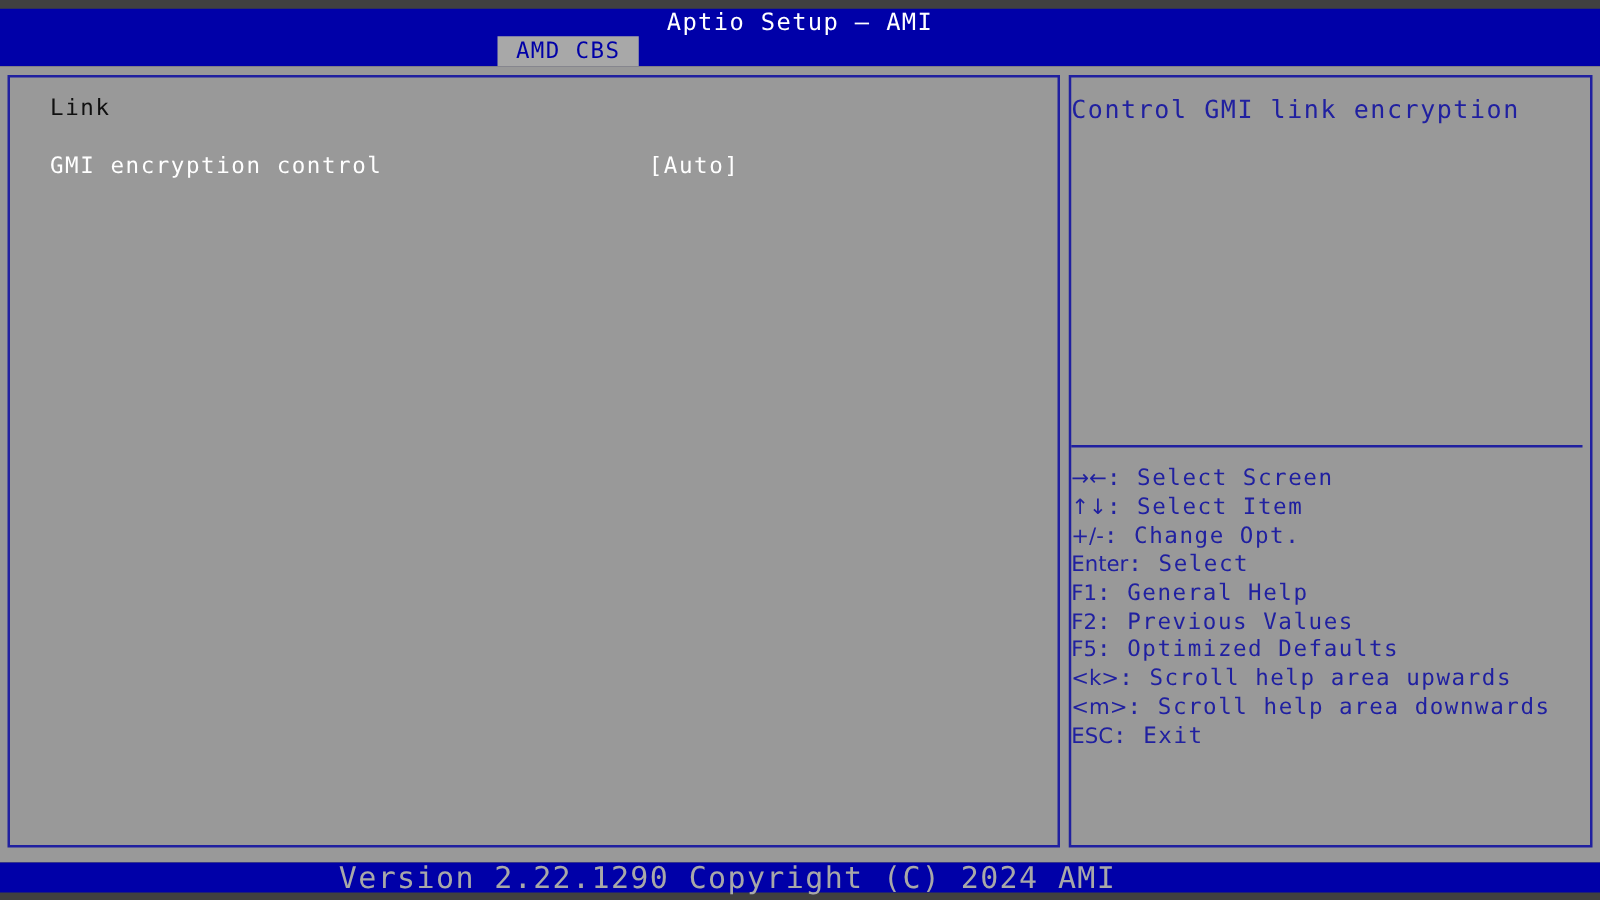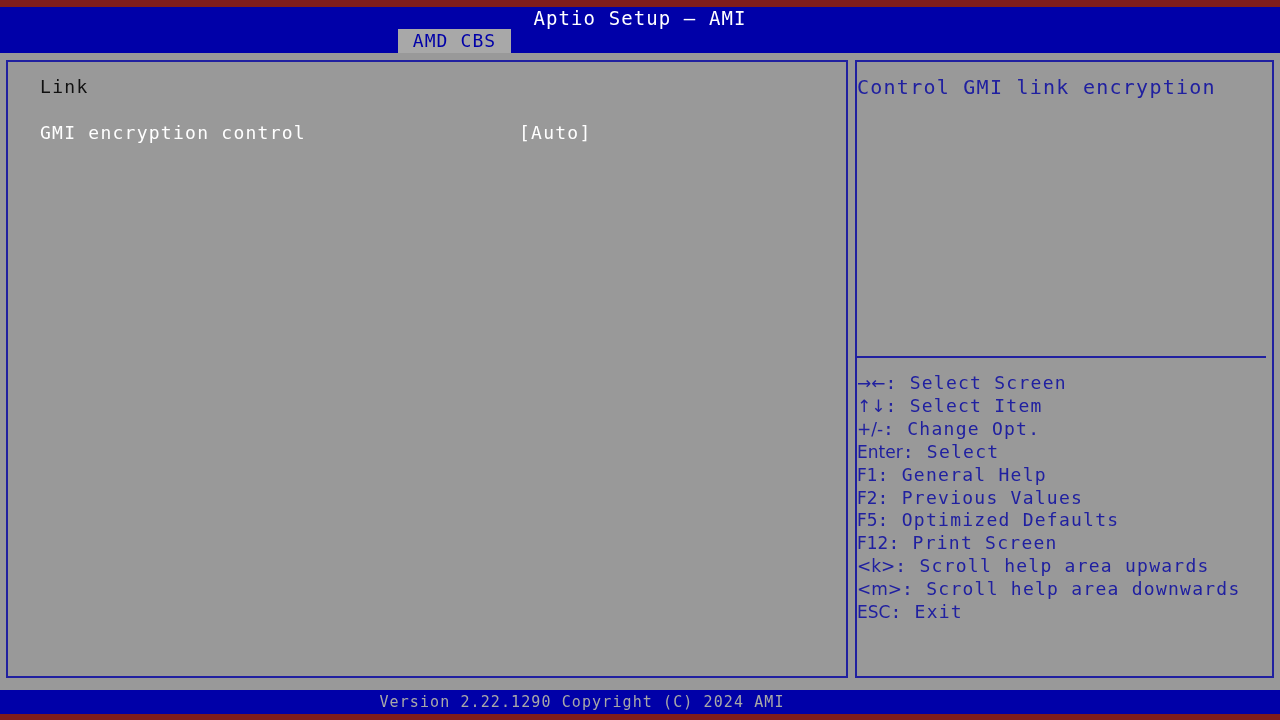--- a/index.html
+++ b/index.html
@@ -10,21 +10,21 @@
   body {
     width: 1280px;
     height: 720px;
     overflow: hidden;
     font-family: "DejaVu Sans Mono", "Liberation Mono", monospace;
   }
   #screen {
     position: relative;
     width: 1280px;
     height: 720px;
-    background: #7f1d1d;
+    background: #404040;
   }
 
   
   #header-bar {
     position: absolute;
     left: 0;
     top: 7px;
     width: 1280px;
     height: 46px;
     background: #0000a8;
@@ -181,21 +181,21 @@
     height: 24px;
     background: #0000a8;
   }
   #footer-text {
     position: absolute;
     left: 0;
     top: 691px;
     width: 1164px;
     text-align: center;
     color: #a8a8a8;
-    font-size: 15px;
+    font-size: 24px;
     letter-spacing: 1.1px;
     line-height: 22px;
     white-space: pre;
   }
 </style>
 </head>
 <body>
 
 <div id="screen">
 
@@ -221,21 +221,20 @@
     <div id="help-text">Control GMI link encryption</div>
     <div id="help-divider"></div>
     <div id="legend">
         <div class="legend-row"><span class="legend-key">→←</span><span>: Select Screen</span></div>
         <div class="legend-row"><span class="legend-key">↑↓</span><span>: Select Item</span></div>
         <div class="legend-row"><span class="legend-key">+/-</span><span>: Change Opt.</span></div>
         <div class="legend-row"><span class="legend-key">Enter</span><span>: Select</span></div>
         <div class="legend-row"><span class="legend-key">F1</span><span>: General Help</span></div>
         <div class="legend-row"><span class="legend-key">F2</span><span>: Previous Values</span></div>
         <div class="legend-row"><span class="legend-key">F5</span><span>: Optimized Defaults</span></div>
-        <div class="legend-row"><span class="legend-key">F12</span><span>: Print Screen</span></div>
         <div class="legend-row"><span class="legend-key">&lt;k&gt;</span><span>: Scroll help area upwards</span></div>
         <div class="legend-row"><span class="legend-key">&lt;m&gt;</span><span>: Scroll help area downwards</span></div>
         <div class="legend-row"><span class="legend-key">ESC</span><span>: Exit</span></div>
       </div>
   </div>
 
   <div id="footer-bar"></div>
   <div id="footer-text">Version 2.22.1290 Copyright (C) 2024 AMI</div>
 
 </div>

